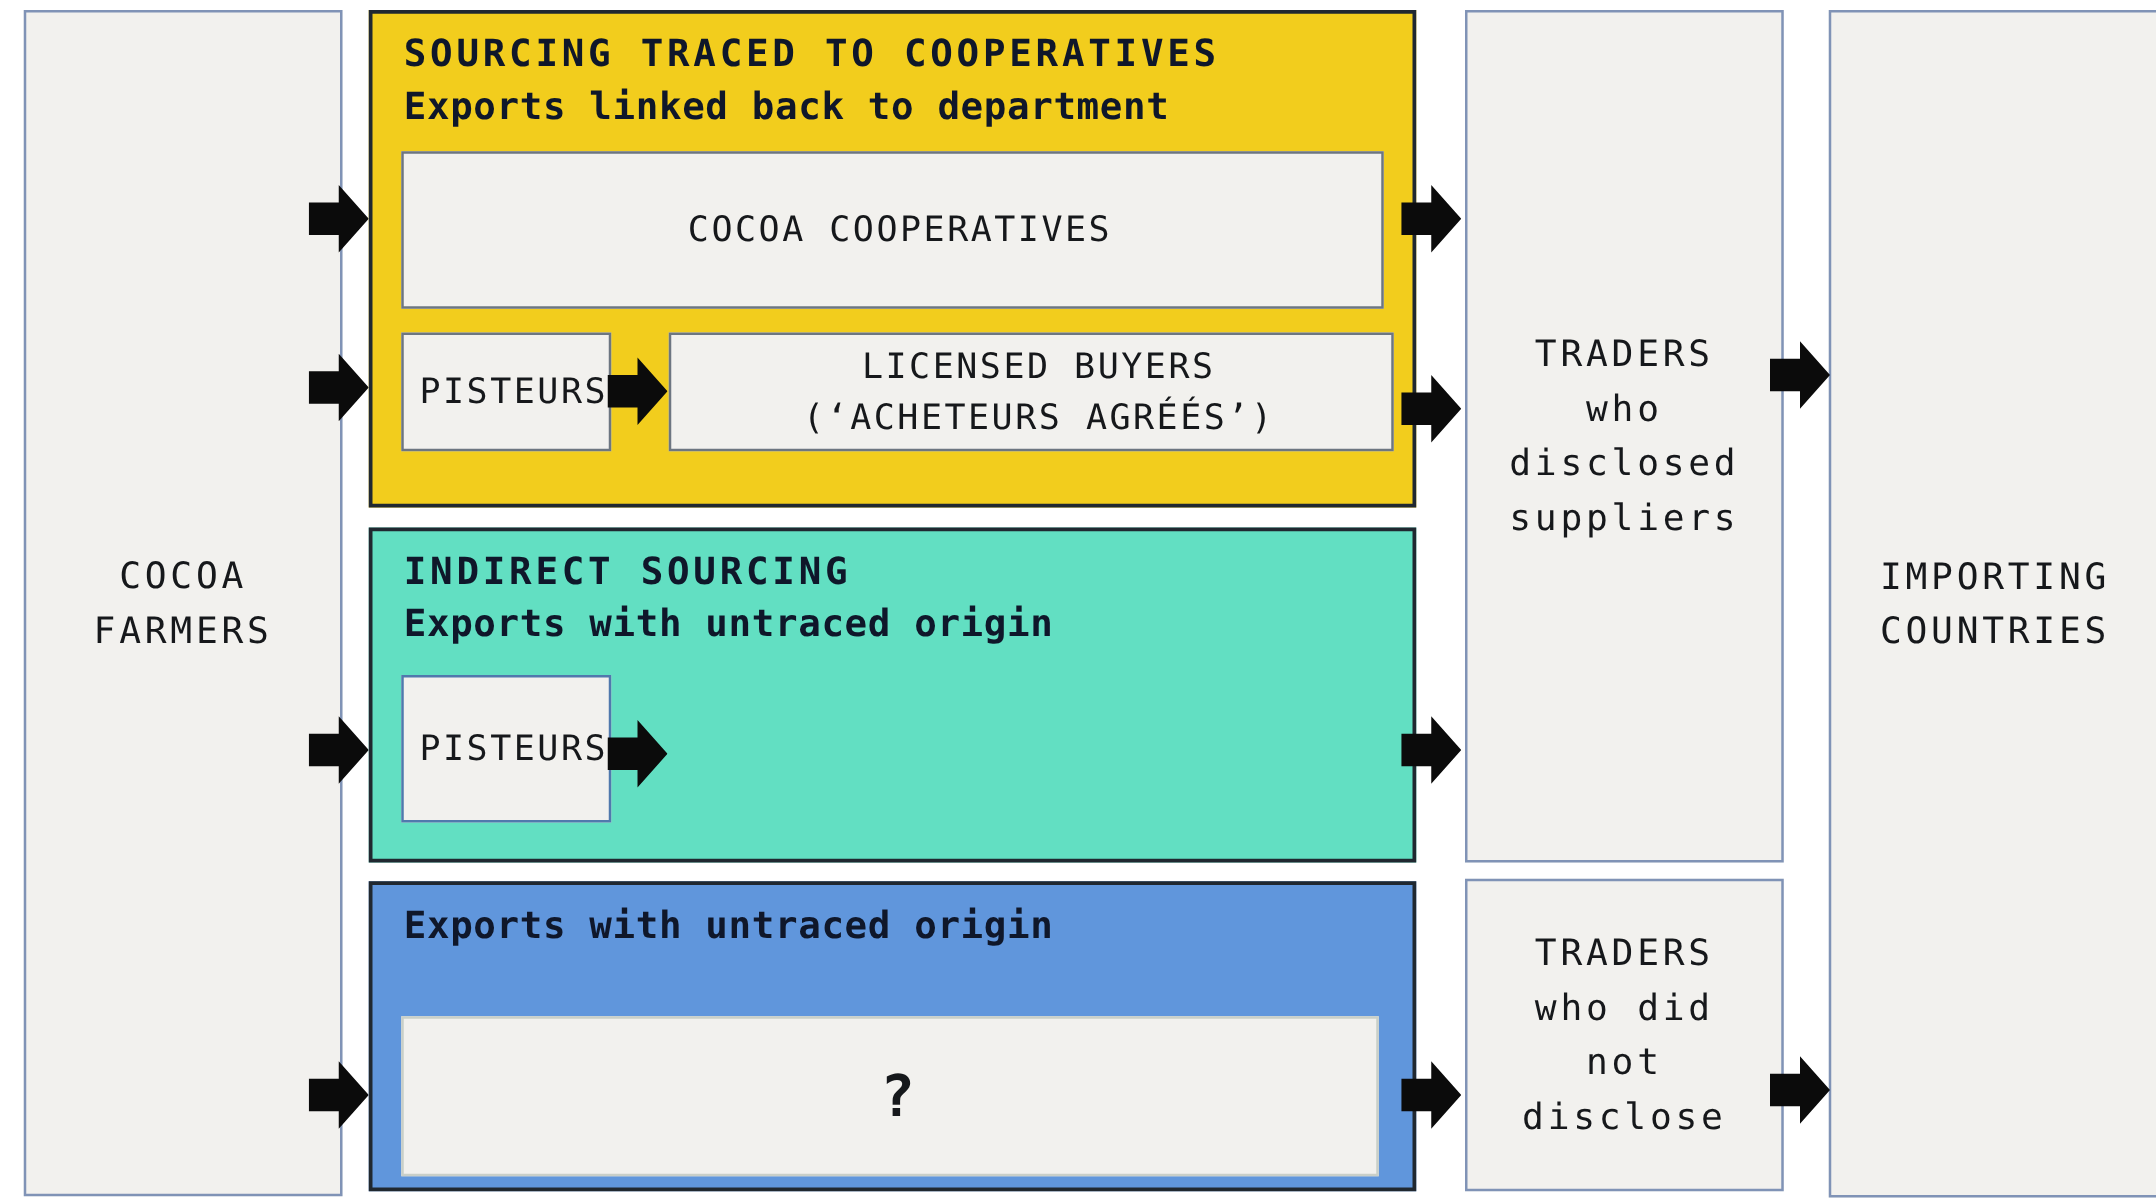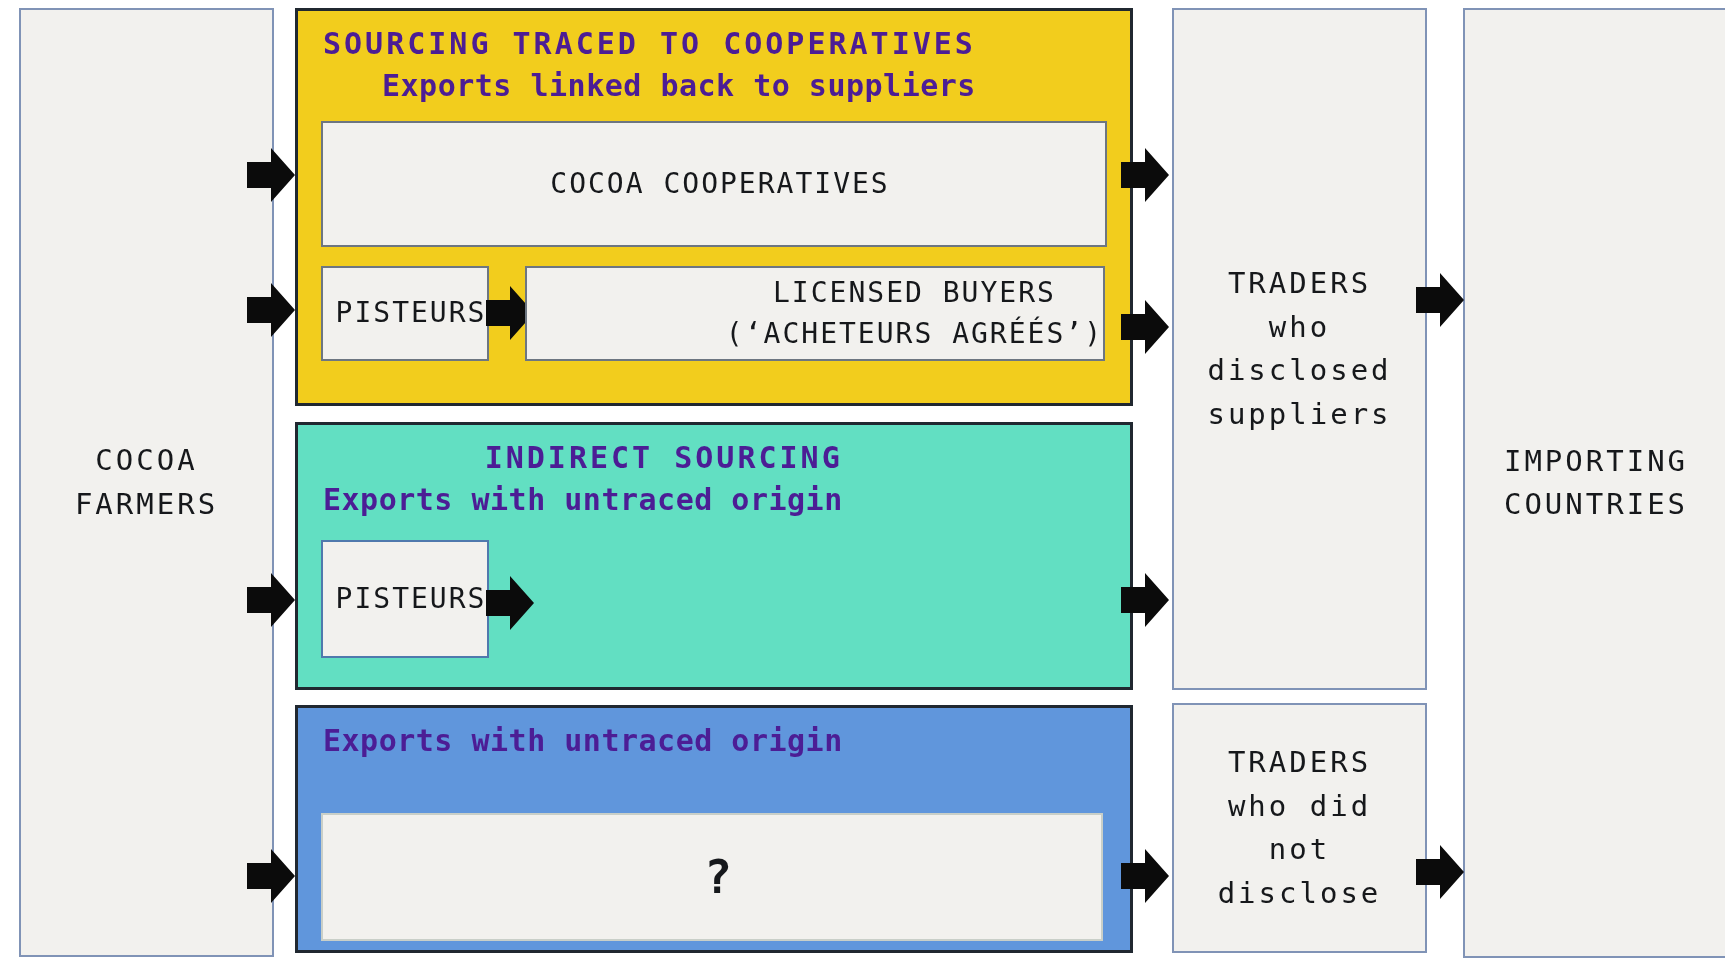--- a/index.html
+++ b/index.html
@@ -19,21 +19,21 @@
     font-size:29px;letter-spacing:3px;line-height:1.5;white-space:pre-line;
   }
   
   .panel{
     position:absolute;border:3px solid var(--panel-border,#202830);
     box-sizing:border-box;
   }
   .panel.traced{background:var(--traced-bg,#f2cd1d);}
   .panel.indirect{background:var(--indirect-bg,#62dfc2);}
   .panel.unknown{background:var(--unknown-bg,#6096dc);}
-  .panel-head{position:absolute;left:25px;top:12px;line-height:1.4;color:#4c1d95;text-align:right;}
+  .panel-head{position:absolute;left:25px;top:12px;line-height:1.4;color:#0f172a;}
   .panel-title{font-weight:bold;font-size:30px;letter-spacing:3px;}
   .panel-sub{font-weight:bold;font-size:30px;letter-spacing:0.5px;}
   
   .inner{
     position:absolute;background:var(--box-bg,#f2f1ee);
     display:flex;align-items:center;justify-content:center;text-align:center;
     font-size:28px;letter-spacing:2px;line-height:1.45;white-space:pre-line;
     box-sizing:border-box;
     padding-left:12px;
   }
@@ -51,34 +51,34 @@
 <div class="canvas">
 
   <div class="outer" style="left:19px;top:8px;width:255px;height:949px;">
     <span class="lbl">COCOA
 FARMERS</span>
   </div>
 
   <section class="panel traced" style="left:295px;top:8px;width:838px;height:398px;">
     <div class="panel-head">
       <div class="panel-title">SOURCING TRACED TO COOPERATIVES</div>
-      <div class="panel-sub">Exports linked back to suppliers</div>
+      <div class="panel-sub">Exports linked back to department</div>
     </div>
     <div class="inner gray" style="left:23px;top:110px;width:786px;height:126px;">
       <span>COCOA COOPERATIVES</span>
     </div>
     <div class="inner gray" style="left:23px;top:255px;width:168px;height:95px;">
       <span>PISTEURS</span>
     </div>
     <div class="arrow" style="left:188px;top:270px;">
       <svg viewBox="0 0 48 64">
           <path fill="currentColor" d="M0 19 H24 V5 L48 32 L24 59 V45 H0 Z"></path>
         </svg>
     </div>
-    <div class="inner gray" style="left:227px;top:255px;width:580px;height:95px;justify-content:flex-end;">
+    <div class="inner gray" style="left:237px;top:255px;width:580px;height:95px;">
       <span>LICENSED BUYERS
 (‘ACHETEURS AGRÉÉS’)</span>
     </div>
   </section>
 
   <section class="panel indirect" style="left:295px;top:422px;width:838px;height:268px;">
     <div class="panel-head">
       <div class="panel-title">INDIRECT SOURCING</div>
       <div class="panel-sub">Exports with untraced origin</div>
     </div>

